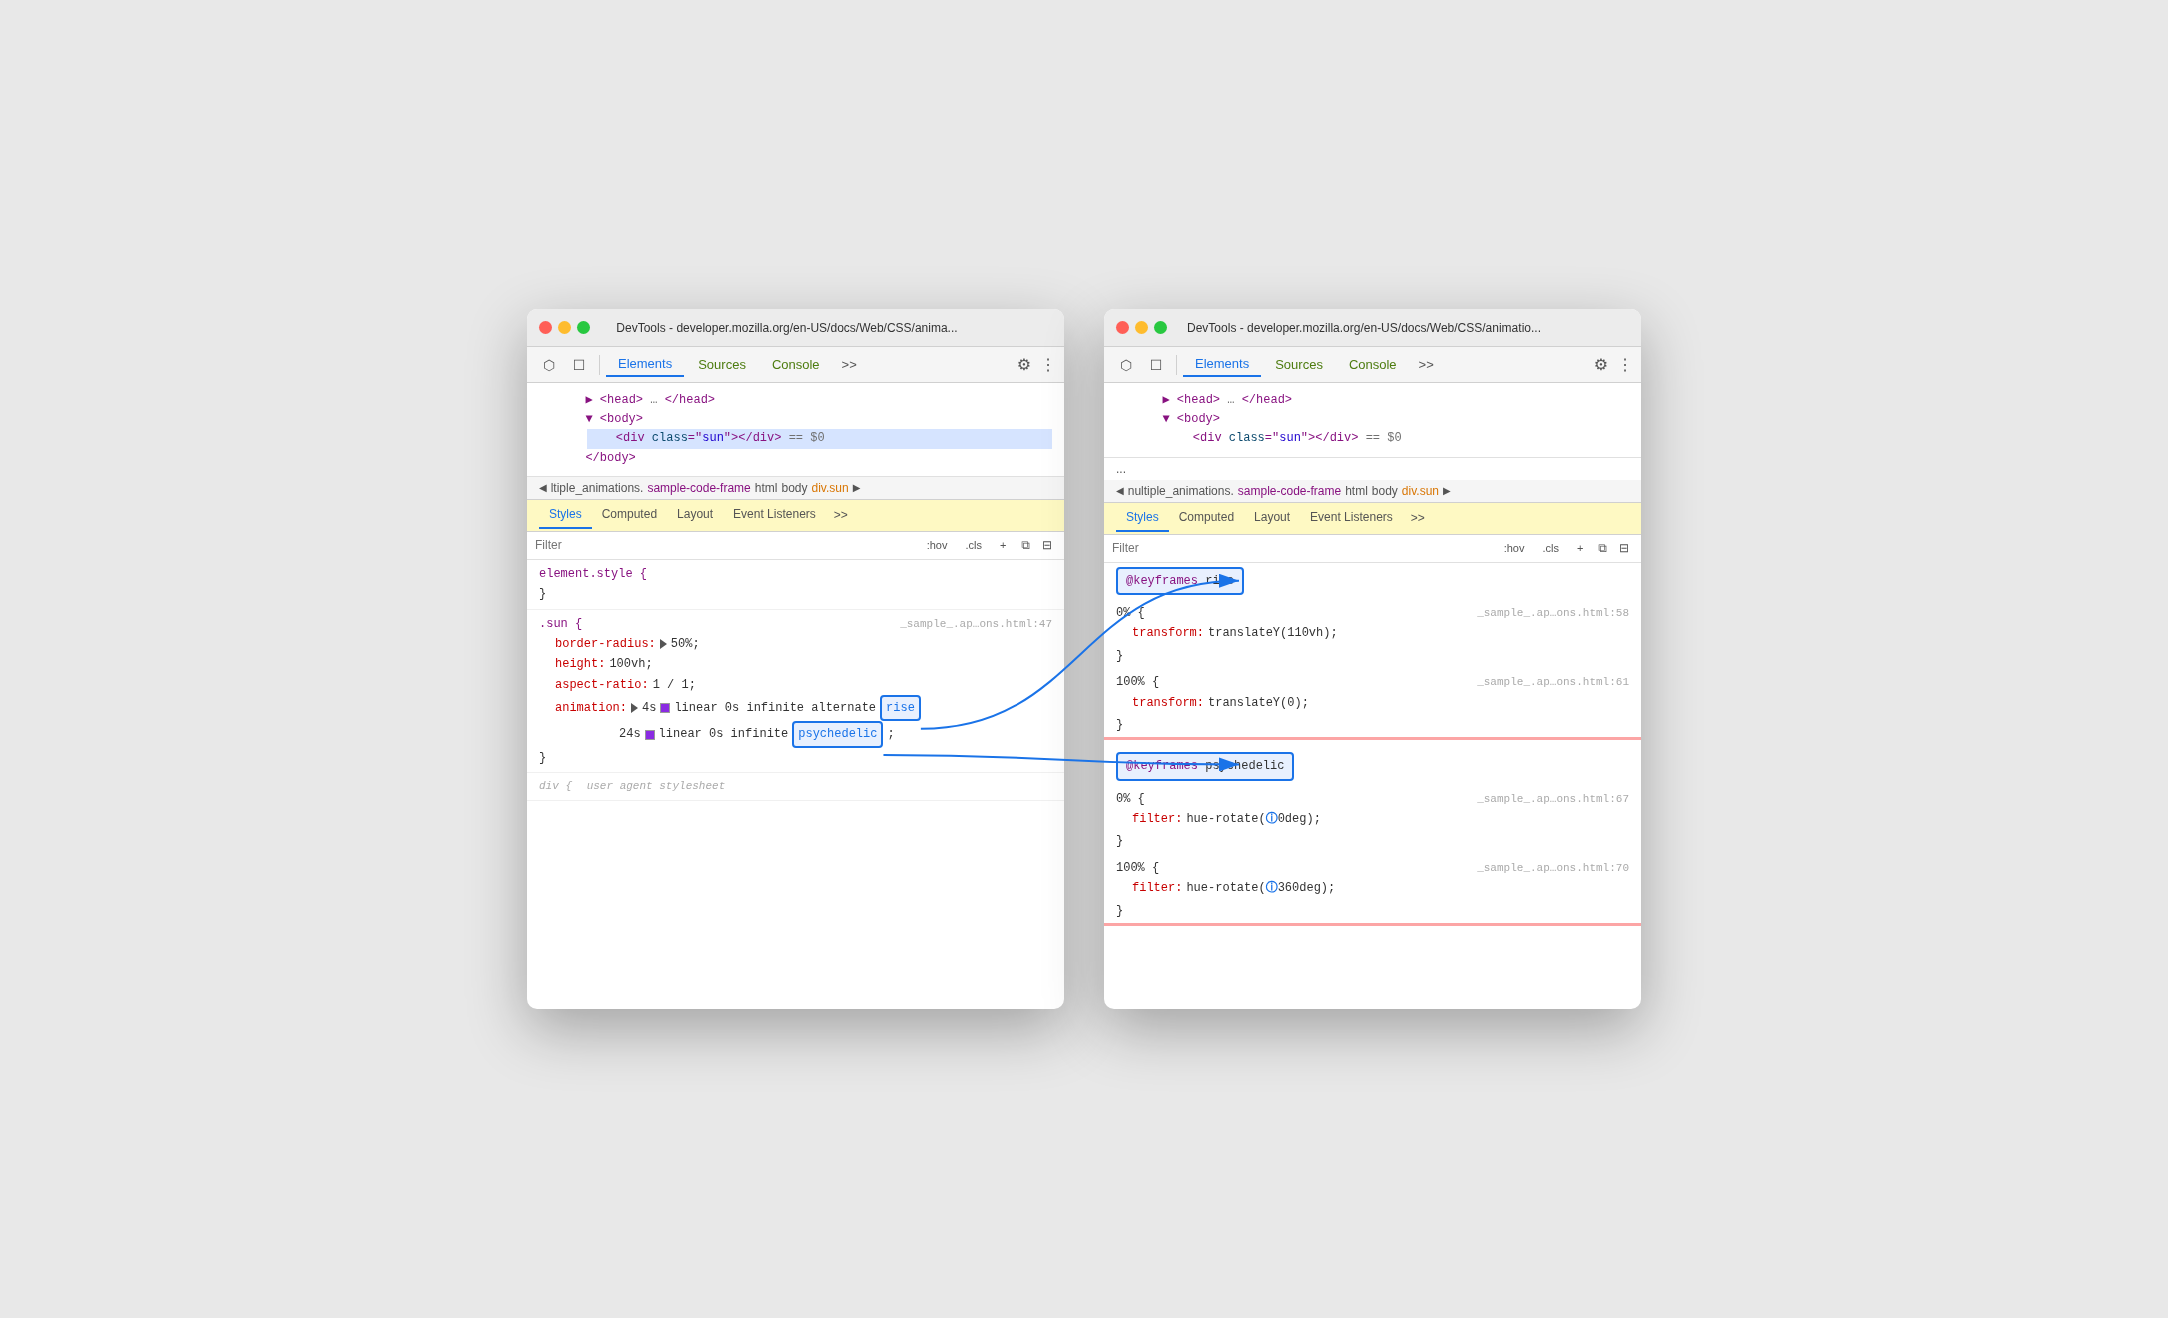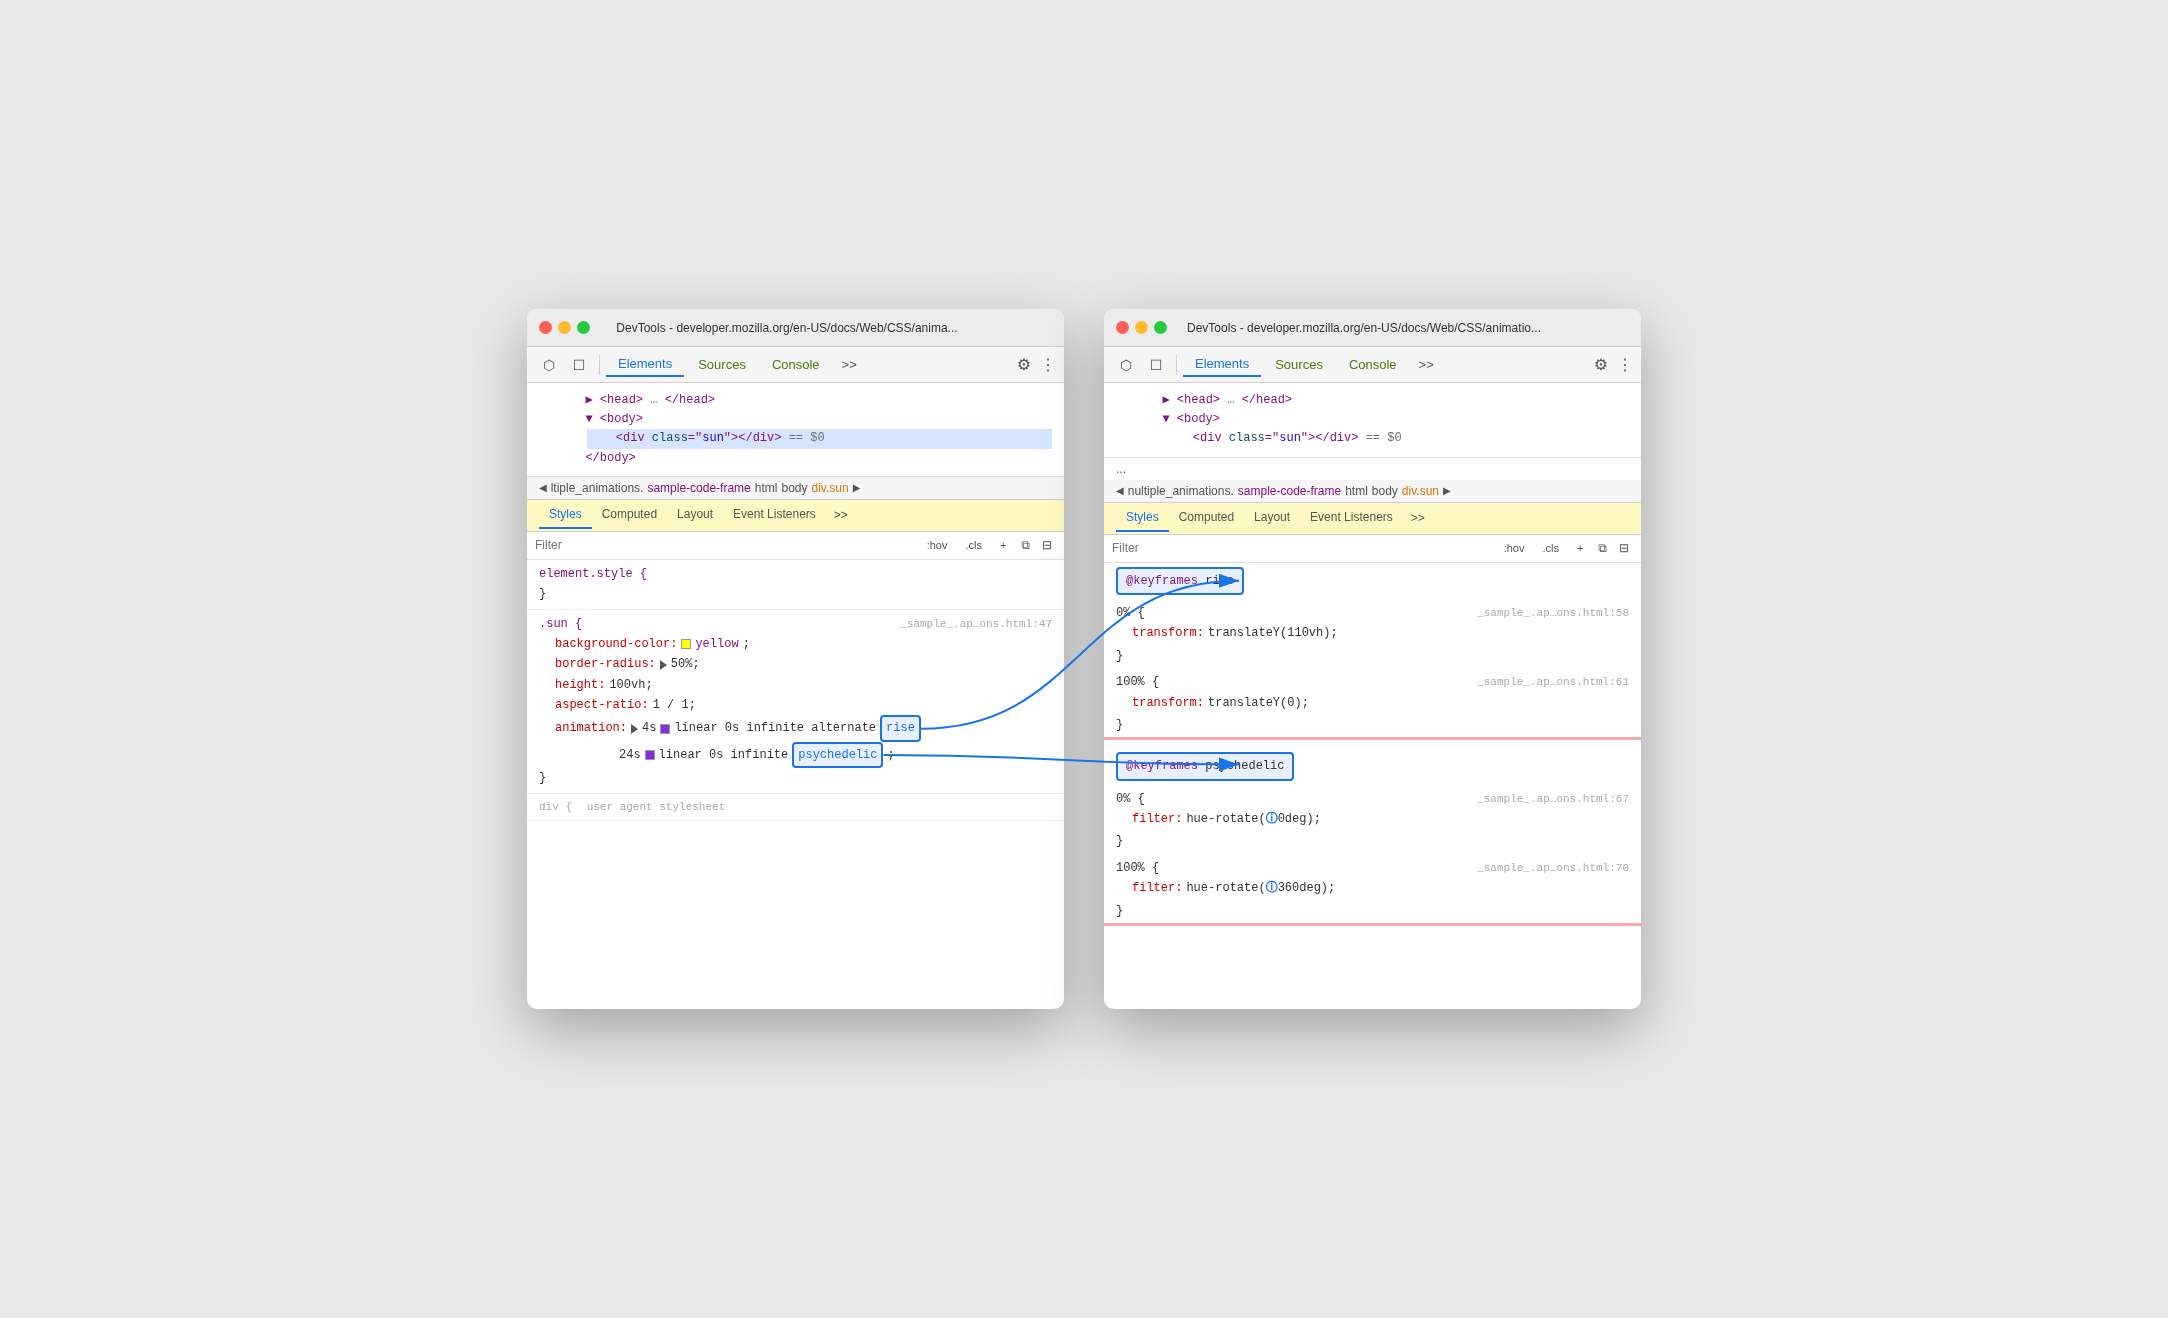--- a/index.html
+++ b/index.html
@@ -426,26 +426,20 @@
         <div class="css-line"></div>
         <div><span class="css-brace">}</span></div>
       </div>
 
       <div class="css-rule">
         <div class="css-rule-header">
           <span class="css-selector">.sun {</span>
           <span class="css-source">_sample_.ap…ons.html:47</span>
         </div>
         <div class="css-line">
-          <span class="css-prop">background-color:</span>
-          <span class="color-swatch"></span>
-          <span class="css-val-keyword">yellow</span>
-          <span class="css-brace">;</span>
-        </div>
-        <div class="css-line">
           <span class="css-prop">border-radius:</span>
           <span class="triangle-icon"></span>
           <span class="css-val-black">50%;</span>
         </div>
         <div class="css-line">
           <span class="css-prop">height:</span>
           <span class="css-val-black">100vh;</span>
         </div>
         <div class="css-line">
           <span class="css-prop">aspect-ratio:</span>
@@ -462,21 +456,21 @@
         <div class="css-line" style="padding-left: 80px;">
           <span class="css-val-black">24s</span>
           <span class="color-swatch-purple"></span>
           <span class="css-val-black">linear 0s infinite</span>
           <span class="animation-highlight">psychedelic</span>
           <span class="css-brace">;</span>
         </div>
         <div><span class="css-brace">}</span></div>
       </div>
 
-      <div class="css-rule" style="padding: 4px 12px; color: #aaa; font-size: 11px;">
+      <div class="css-rule" style="padding: 4px 12px; color: #aaa; font-size: 11px; font-style: italic;">
         <span>div {</span>
         <span style="margin-left: 8px;">user agent stylesheet</span>
       </div>
     </div>
   </div>
 
   <div class="devtools-window">
 
     <div class="titlebar">
       <div class="traffic-lights">

